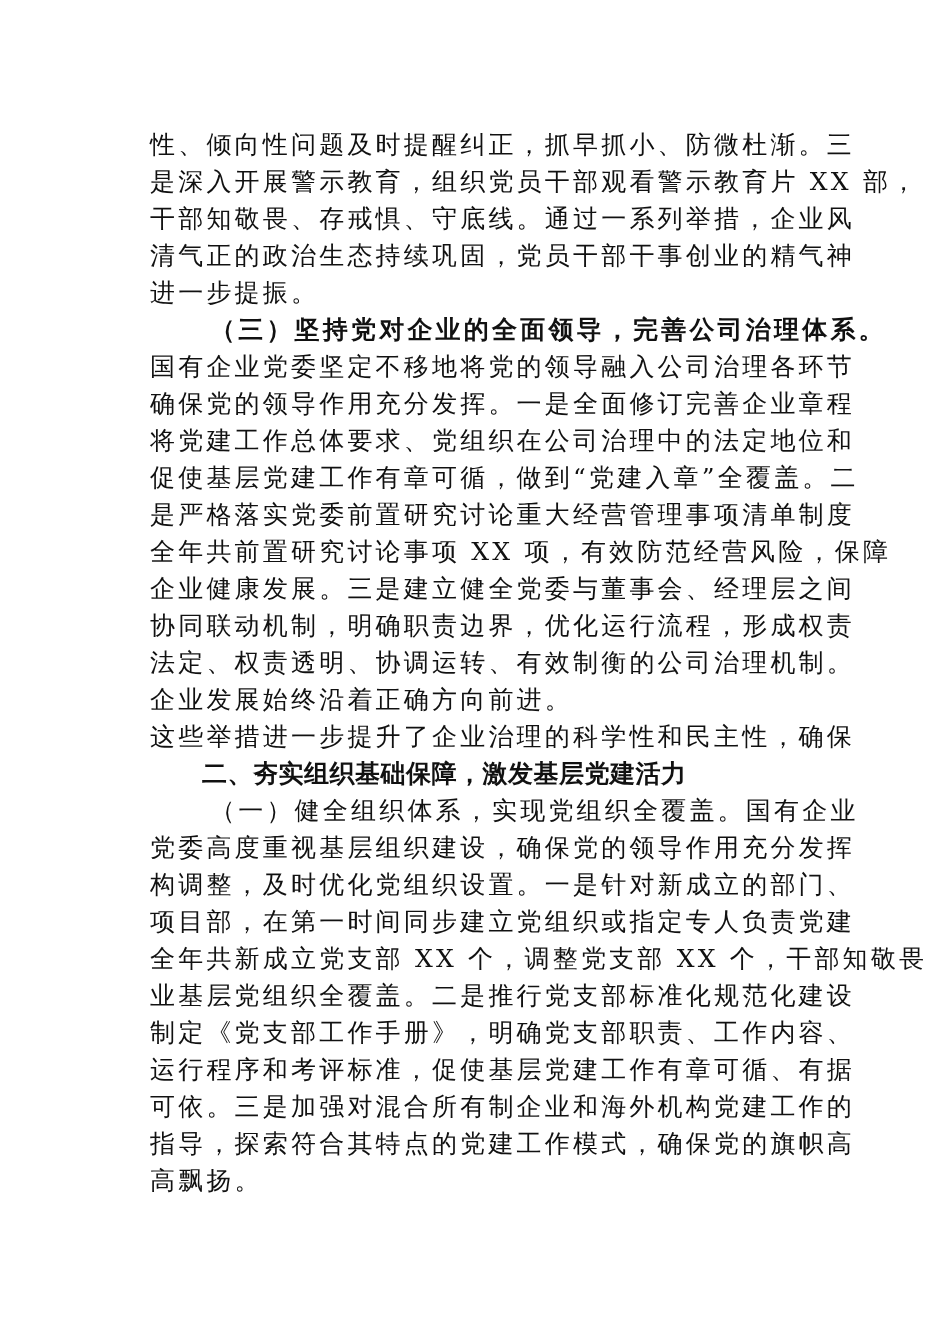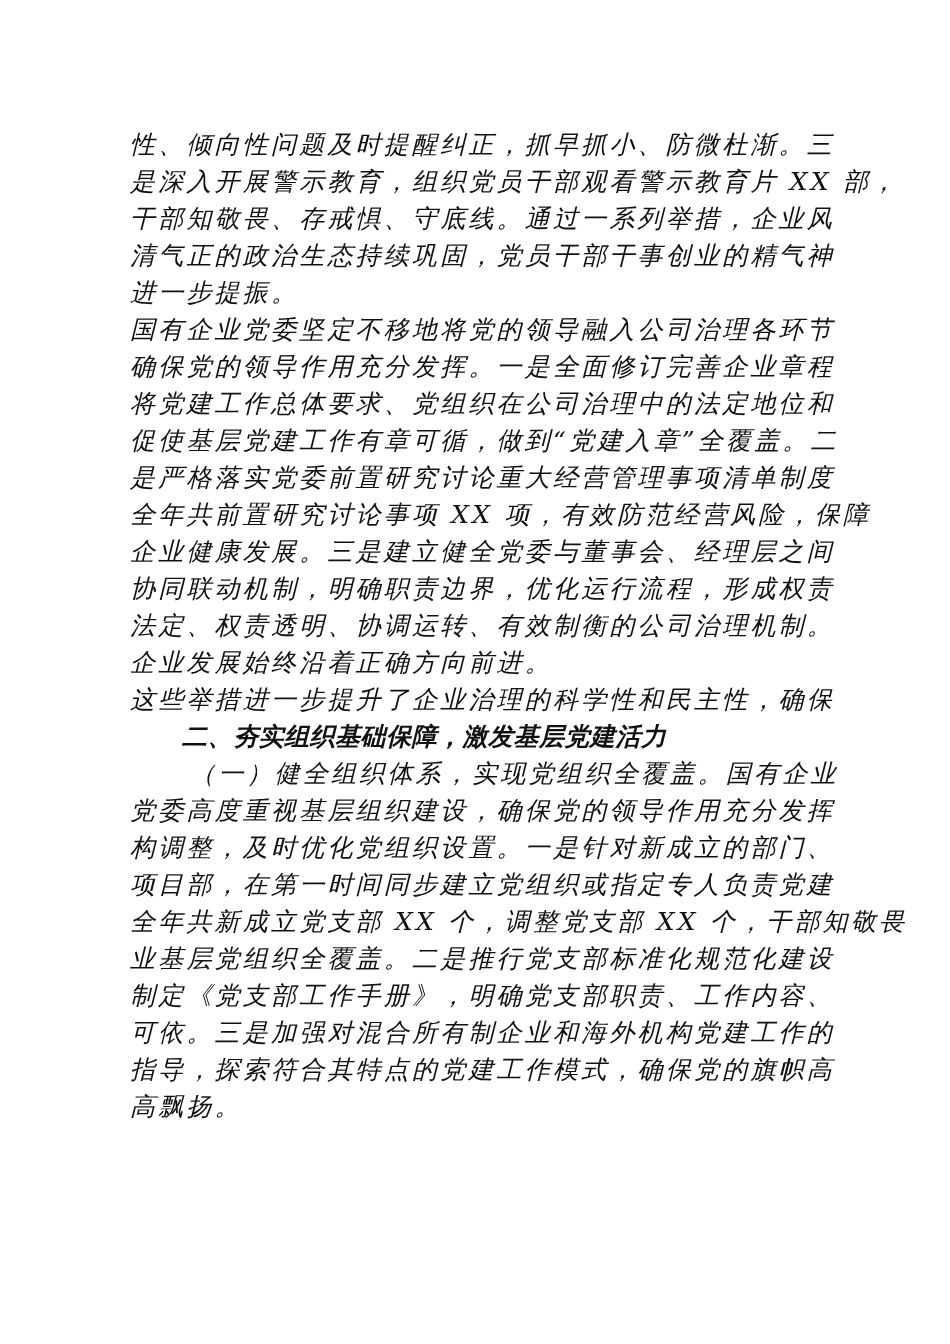--- a/index.html
+++ b/index.html
@@ -8,24 +8,23 @@
     background: #ffffff;
   }
   body {
     width: 950px;
     height: 1344px;
     position: relative;
     overflow: hidden;
   }
   .page {
     position: absolute;
-    left: 130px;
+    left: 150px;
     top: 126px;
     width: 690px;
-    font-style: italic;
   }
   .line {
     font-family: "DejaVu Serif", "Liberation Serif", serif;
     font-size: 25px;
     line-height: 37px;
     height: 37px;
     color: #111111;
     white-space: nowrap;
     letter-spacing: 3.2px;
   }
@@ -42,35 +41,37 @@
 </style>
 </head>
 <body>
 
 <div class="page">
   <div class="line">性、倾向性问题及时提醒纠正，抓早抓小、防微杜渐。三</div>
   <div class="line">是深入开展警示教育，组织党员干部观看警示教育片 XX 部，</div>
   <div class="line">干部知敬畏、存戒惧、守底线。通过一系列举措，企业风</div>
   <div class="line">清气正的政治生态持续巩固，党员干部干事创业的精气神</div>
   <div class="line">进一步提振。</div>
+  <div class="line indent sub">（三）坚持党对企业的全面领导，完善公司治理体系。</div>
   <div class="line">国有企业党委坚定不移地将党的领导融入公司治理各环节</div>
   <div class="line">确保党的领导作用充分发挥。一是全面修订完善企业章程</div>
   <div class="line">将党建工作总体要求、党组织在公司治理中的法定地位和</div>
   <div class="line">促使基层党建工作有章可循，做到“党建入章”全覆盖。二</div>
   <div class="line">是严格落实党委前置研究讨论重大经营管理事项清单制度</div>
   <div class="line">全年共前置研究讨论事项 XX 项，有效防范经营风险，保障</div>
   <div class="line">企业健康发展。三是建立健全党委与董事会、经理层之间</div>
   <div class="line">协同联动机制，明确职责边界，优化运行流程，形成权责</div>
   <div class="line">法定、权责透明、协调运转、有效制衡的公司治理机制。</div>
   <div class="line">企业发展始终沿着正确方向前进。</div>
   <div class="line">这些举措进一步提升了企业治理的科学性和民主性，确保</div>
   <div class="line heading">二、夯实组织基础保障，激发基层党建活力</div>
   <div class="line indent">（一）健全组织体系，实现党组织全覆盖。国有企业</div>
   <div class="line">党委高度重视基层组织建设，确保党的领导作用充分发挥</div>
   <div class="line">构调整，及时优化党组织设置。一是针对新成立的部门、</div>
   <div class="line">项目部，在第一时间同步建立党组织或指定专人负责党建</div>
   <div class="line">全年共新成立党支部 XX 个，调整党支部 XX 个，干部知敬畏</div>
   <div class="line">业基层党组织全覆盖。二是推行党支部标准化规范化建设</div>
   <div class="line">制定《党支部工作手册》，明确党支部职责、工作内容、</div>
+  <div class="line">运行程序和考评标准，促使基层党建工作有章可循、有据</div>
   <div class="line">可依。三是加强对混合所有制企业和海外机构党建工作的</div>
   <div class="line">指导，探索符合其特点的党建工作模式，确保党的旗帜高</div>
   <div class="line">高飘扬。</div>
 </div>
 
 </body></html>

